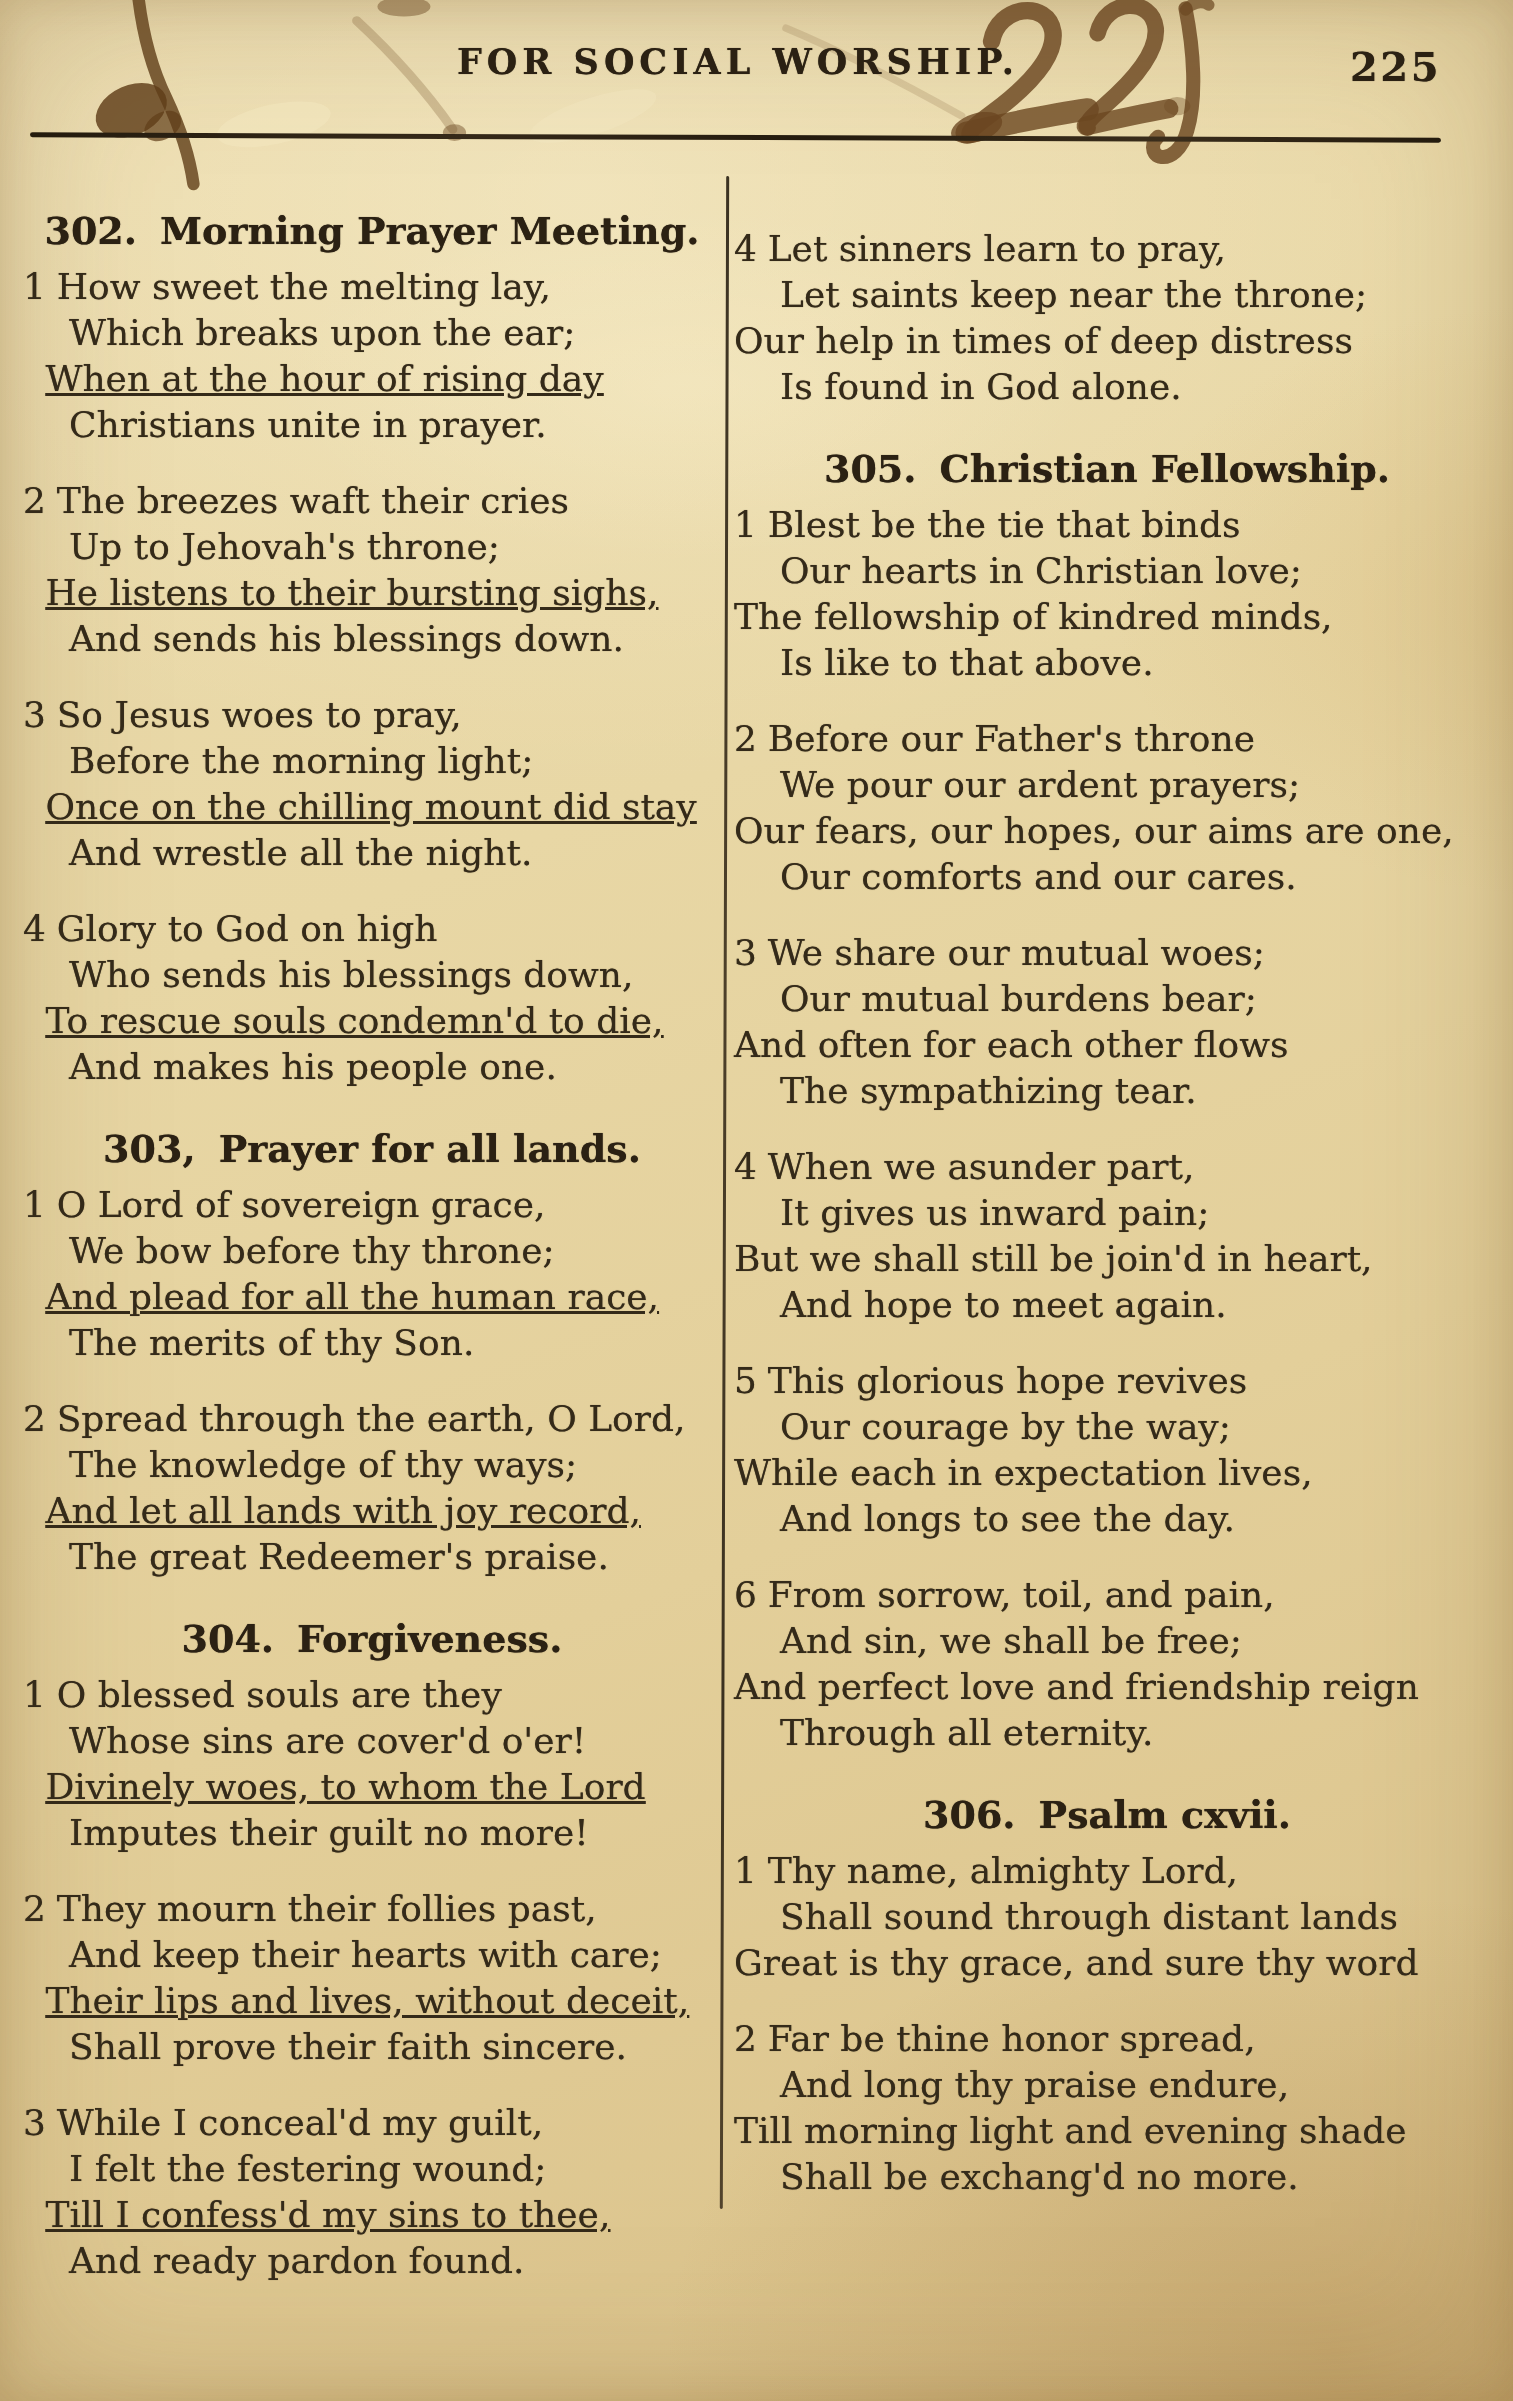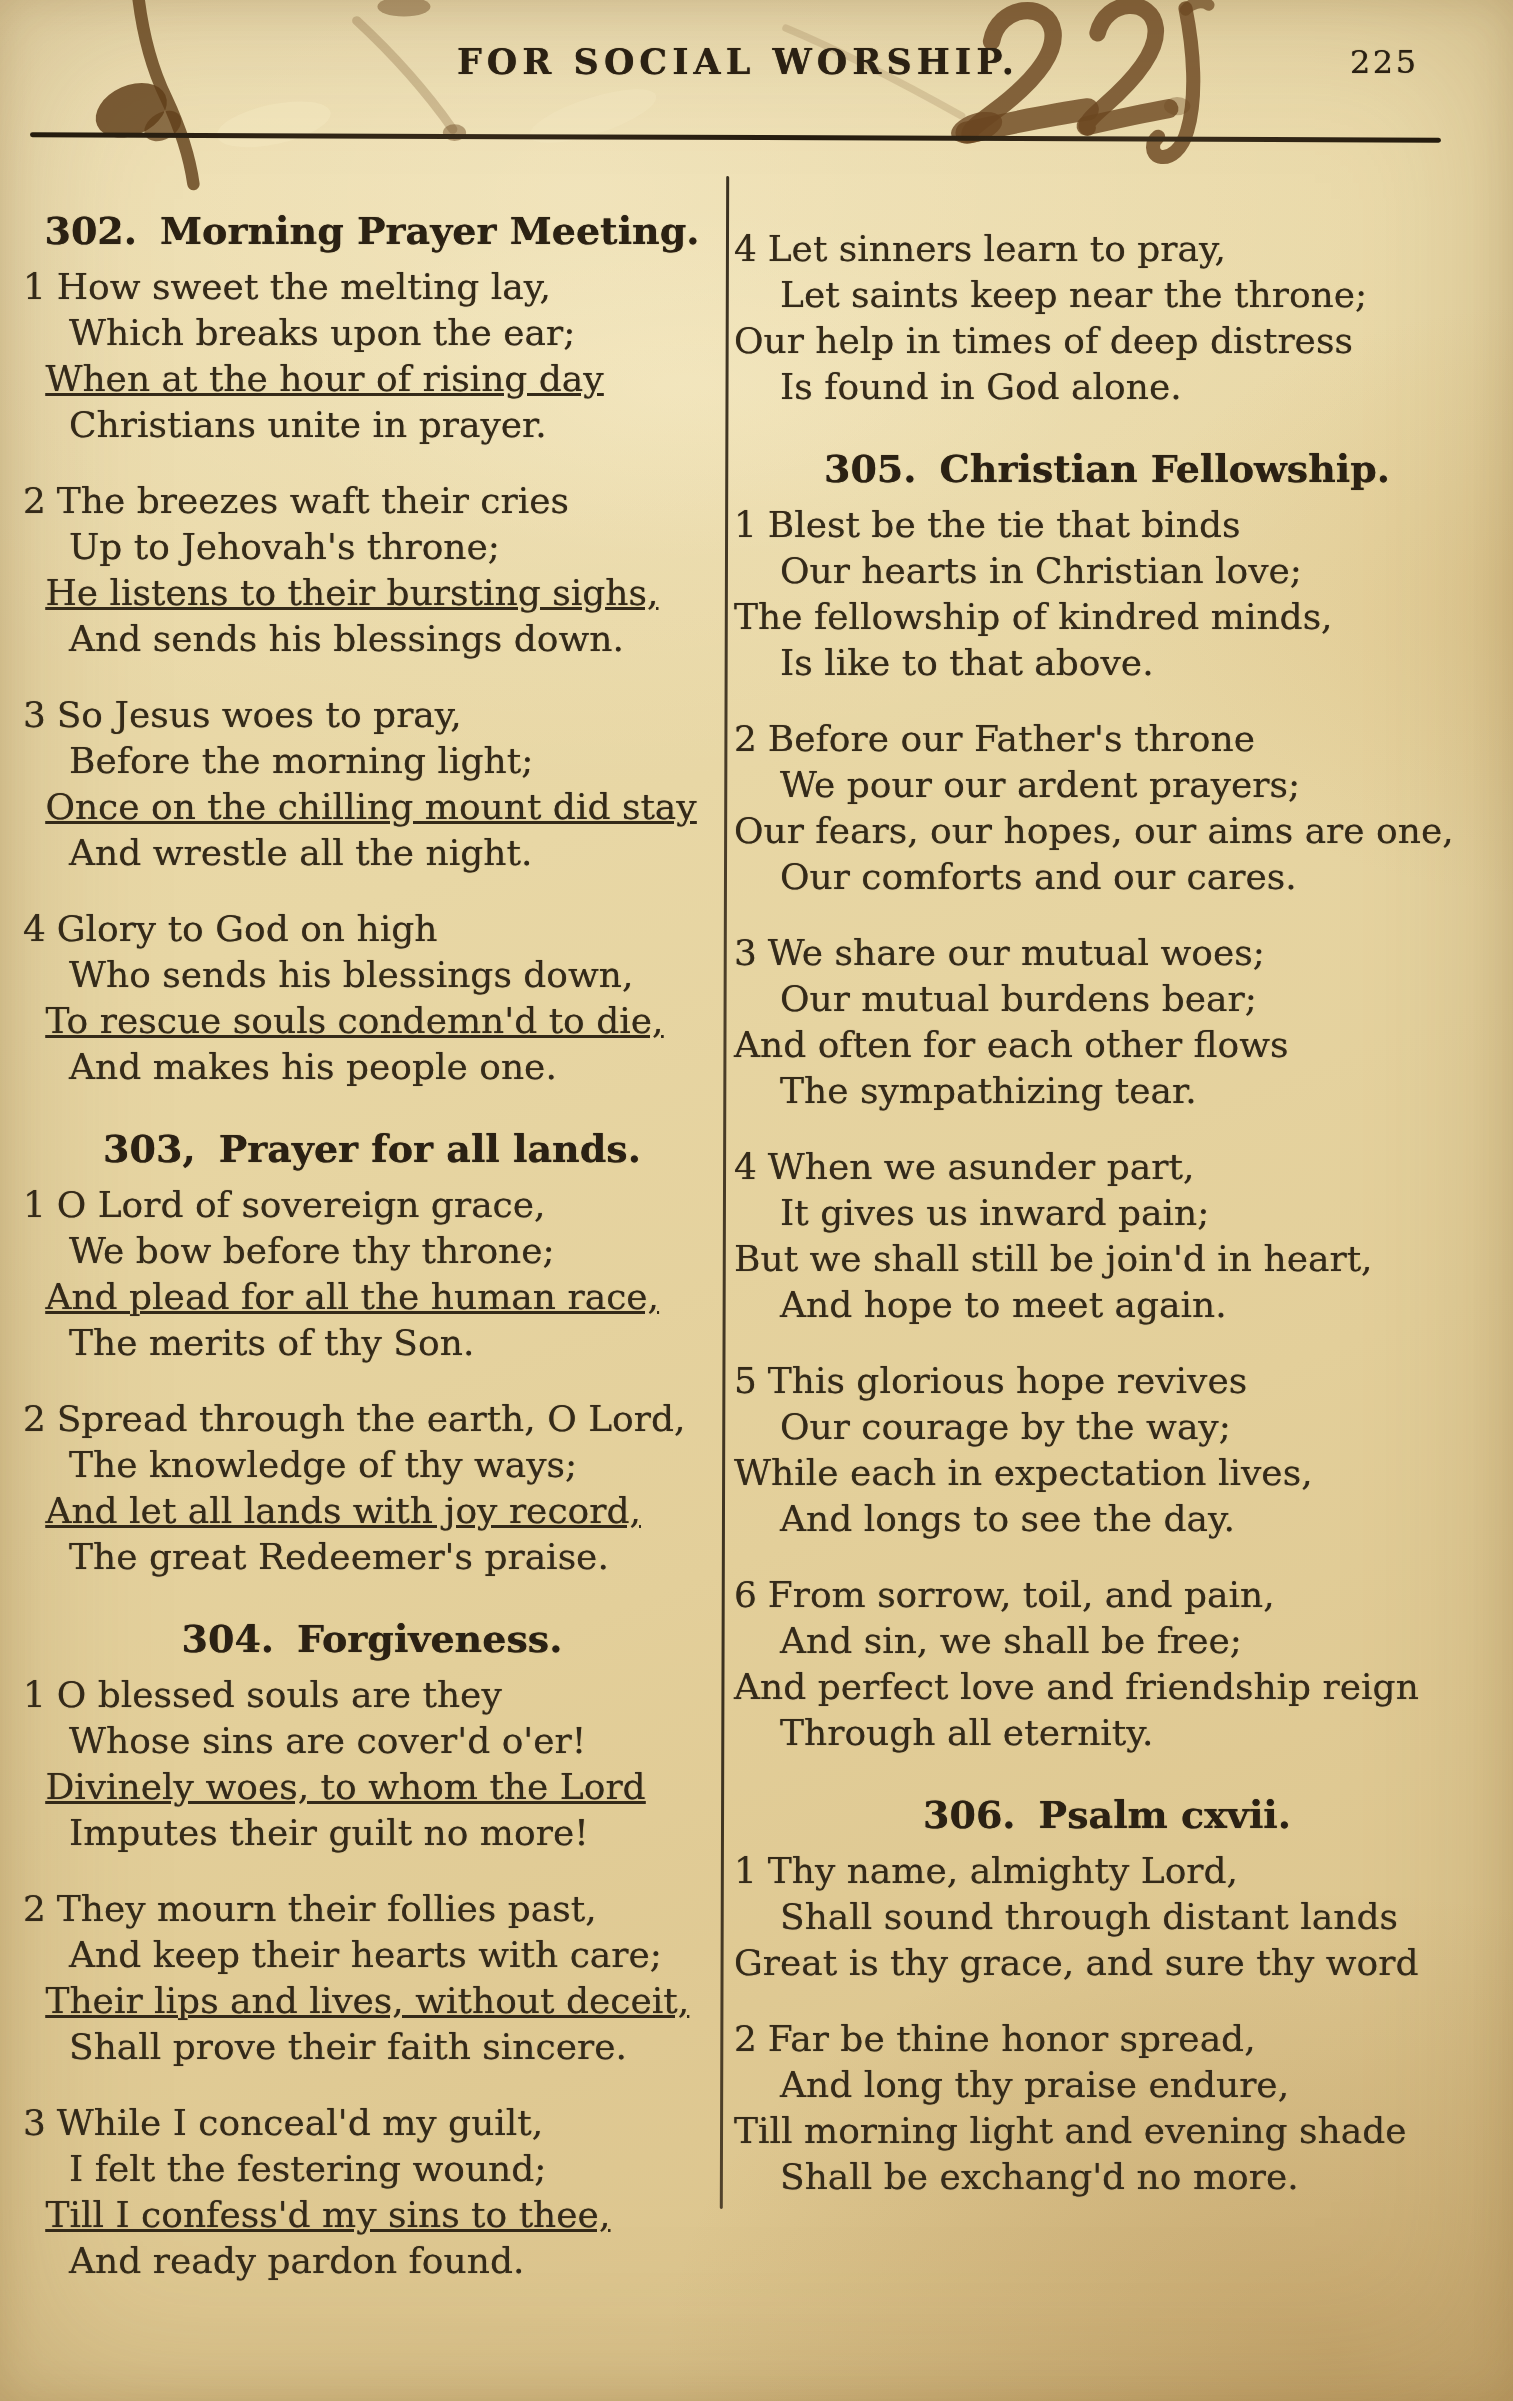--- a/index.html
+++ b/index.html
@@ -18,21 +18,21 @@
     box-shadow: inset 0 0 166px rgba(120,85,35,.28), inset 0 0 41px rgba(120,85,35,.18);
   }
   .ink-layer{position:absolute;left:0;top:0;width:100%;height:100%;pointer-events:none;}
   .running-title{
     position:absolute;left:457px;top:41px;
     font-size:35px;font-weight:bold;letter-spacing:5px;color:#2b2113;
     text-shadow:0 0 0.8px rgba(43,33,19,.8);
   }
   .printed-page-number{
     position:absolute;left:1350px;top:43px;
-    font-size:32px;font-weight:normal;letter-spacing:2.5px;color:#2b2113;
+    font-size:40px;font-weight:bold;letter-spacing:2.5px;color:#2b2113;
     text-shadow:0 0 0.8px rgba(43,33,19,.8);
   }
   .header-rule{
     position:absolute;left:30px;top:135px;width:1411px;height:5px;
     background:linear-gradient(90deg,#241b0e 0%,#352919 30%,#241b0e 55%,#3a2d1b 80%,#241b0e 100%);
     border-radius:2.5px;transform:rotate(0.22deg);
   }
   .column-divider{
     position:absolute;left:723px;top:176px;width:3.3px;height:2033px;
     background:linear-gradient(180deg,#2c2315 0%,#40331f 40%,#2c2315 75%,#463823 100%);

